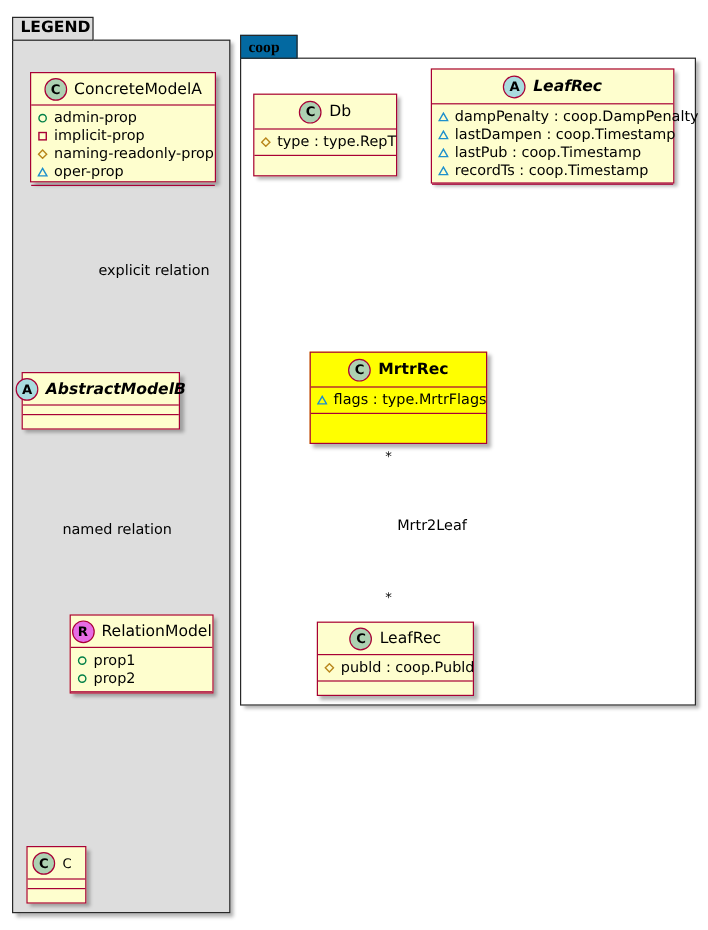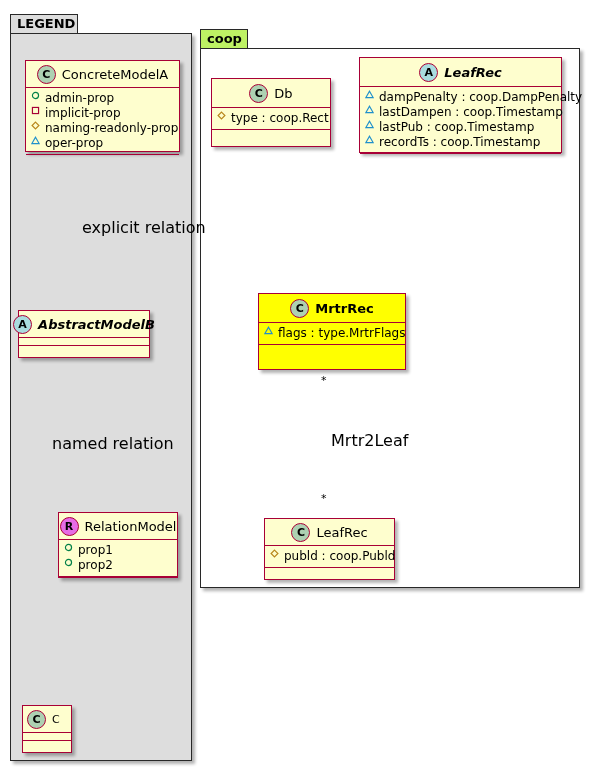--- a/index.html
+++ b/index.html
@@ -37,21 +37,21 @@
     border: 1.5px solid #282828;
     background: #dddddd;
     font-weight: bold;
     font-size: 13px;
     color: #000;
     padding: 1px 7px 1px 6px;
     line-height: 16px;
     white-space: nowrap;
     z-index: 3;
   }
-  .pkg-tab.white { background: #bef264; }
+  .pkg-tab.white { background: #0369a1; font-family: Liberation Serif, serif; }
   .pkg-tab-notch {
     position: absolute;
     z-index: 3;
   }
   .pkg-body {
     position: absolute;
     box-sizing: border-box;
     border: 1.5px solid #282828;
     box-shadow: 3px 3px 3px rgba(0,0,0,0.30);
     z-index: 1;
@@ -93,20 +93,21 @@
     font-size: 12px;
     color: #000000;
     line-height: 15px;
     white-space: nowrap;
   }
   .cls-empty {
     height: 7px;
   }
   .attr-row {
     display: flex;
+    align-items: center;
     gap: 5px;
     height: 15px;
   }
   .attr-label { white-space: nowrap; }
 
   
   .badge {
     width: 17px; height: 17px;
     border-radius: 50%;
     display: inline-flex;
@@ -131,21 +132,21 @@
     font-size: 13px;
     font-style: italic;
     font-weight: bold;
     color: #000000;
     text-align: center;
     z-index: 4;
     margin-top: 39px;
   }
   .edge-label {
     position: absolute;
-    font-size: 16px;
+    font-size: 12px;
     color: #000000;
     white-space: nowrap;
     z-index: 6;
   }
   .mult-label {
     position: absolute;
     font-size: 11px;
     color: #000000;
     white-space: nowrap;
     z-index: 6;
@@ -262,21 +263,21 @@
     <div class="cls-title" style="height:28px;">
       <span class="badge badge-C">C</span>
       <span>Db</span>
     </div>
     <div class="cls-sep"></div>
     <div class="cls-attrs">
       <div class="attr-row">
         <svg class="mk" viewBox="0 0 10 10">
             <path d="M5,1.2 L8.8,5 L5,8.8 L1.2,5 Z" fill="none" stroke="#B8861B" stroke-width="1.3"></path>
           </svg>
-        <span class="attr-label">type : coop.Rect</span>
+        <span class="attr-label">type : type.RepT</span>
       </div>
     </div>
     <div class="cls-sep"></div>
     <div class="cls-empty"></div>
   </div>
 
   <div class="cls" style="left:359px; top:57px; width:203px; height:96px;">
     <div class="cls-title italic" style="height:28px;">
       <span class="badge badge-A">A</span>
       <span>LeafRec</span>

